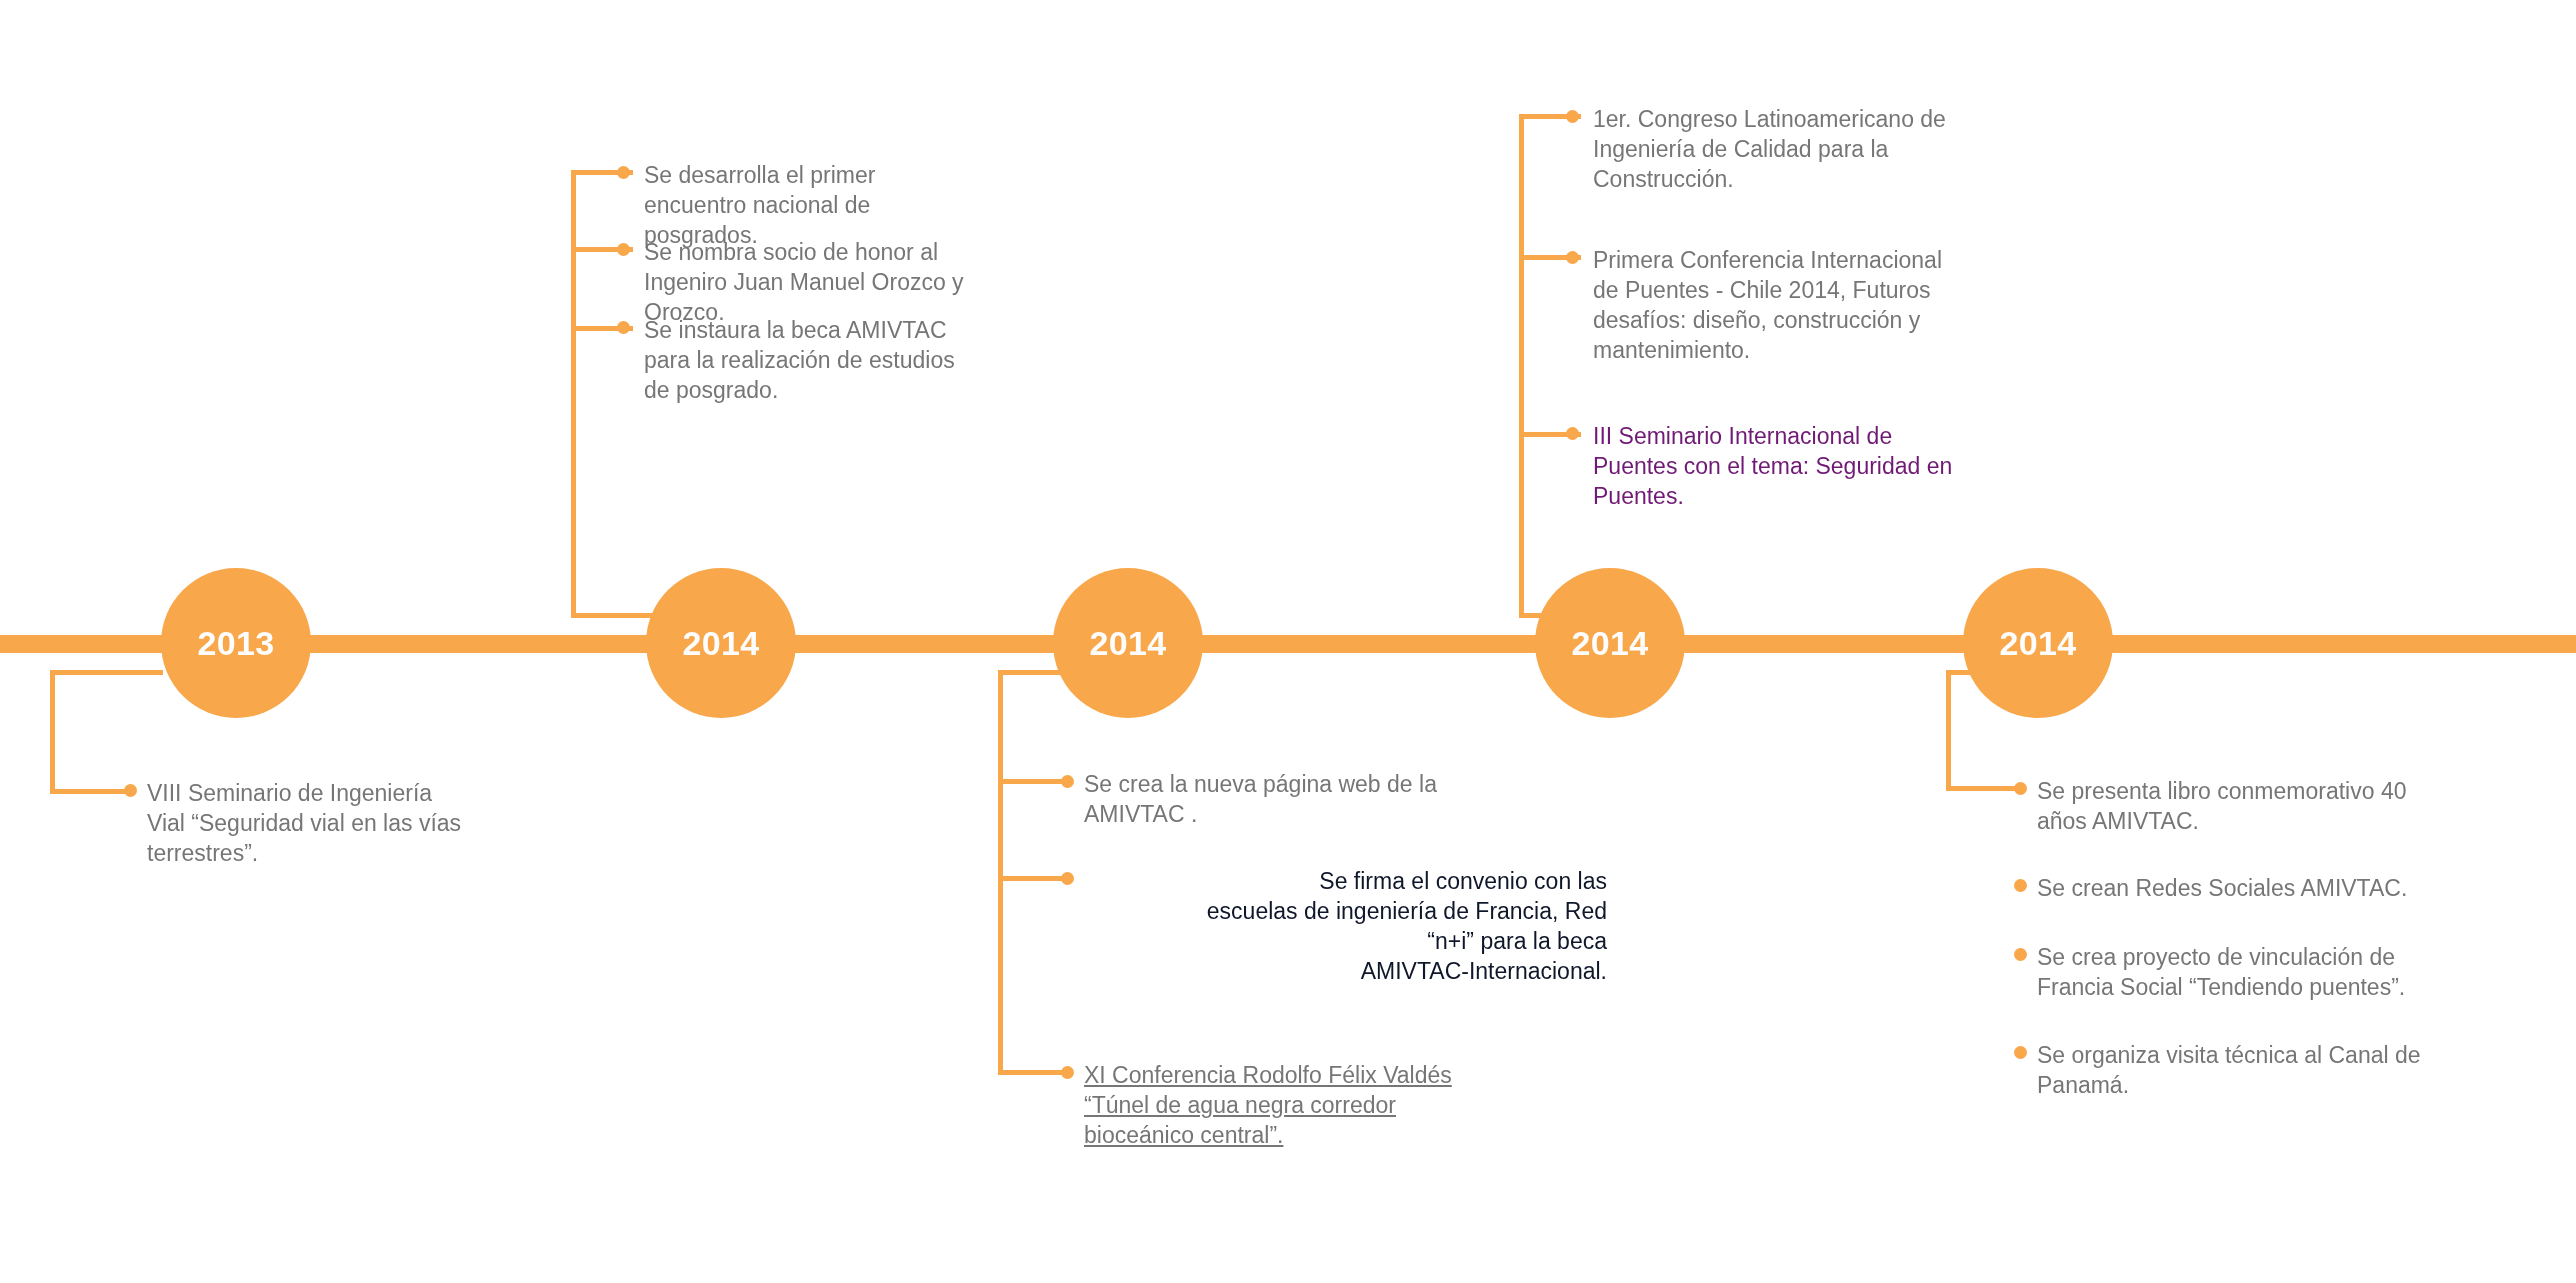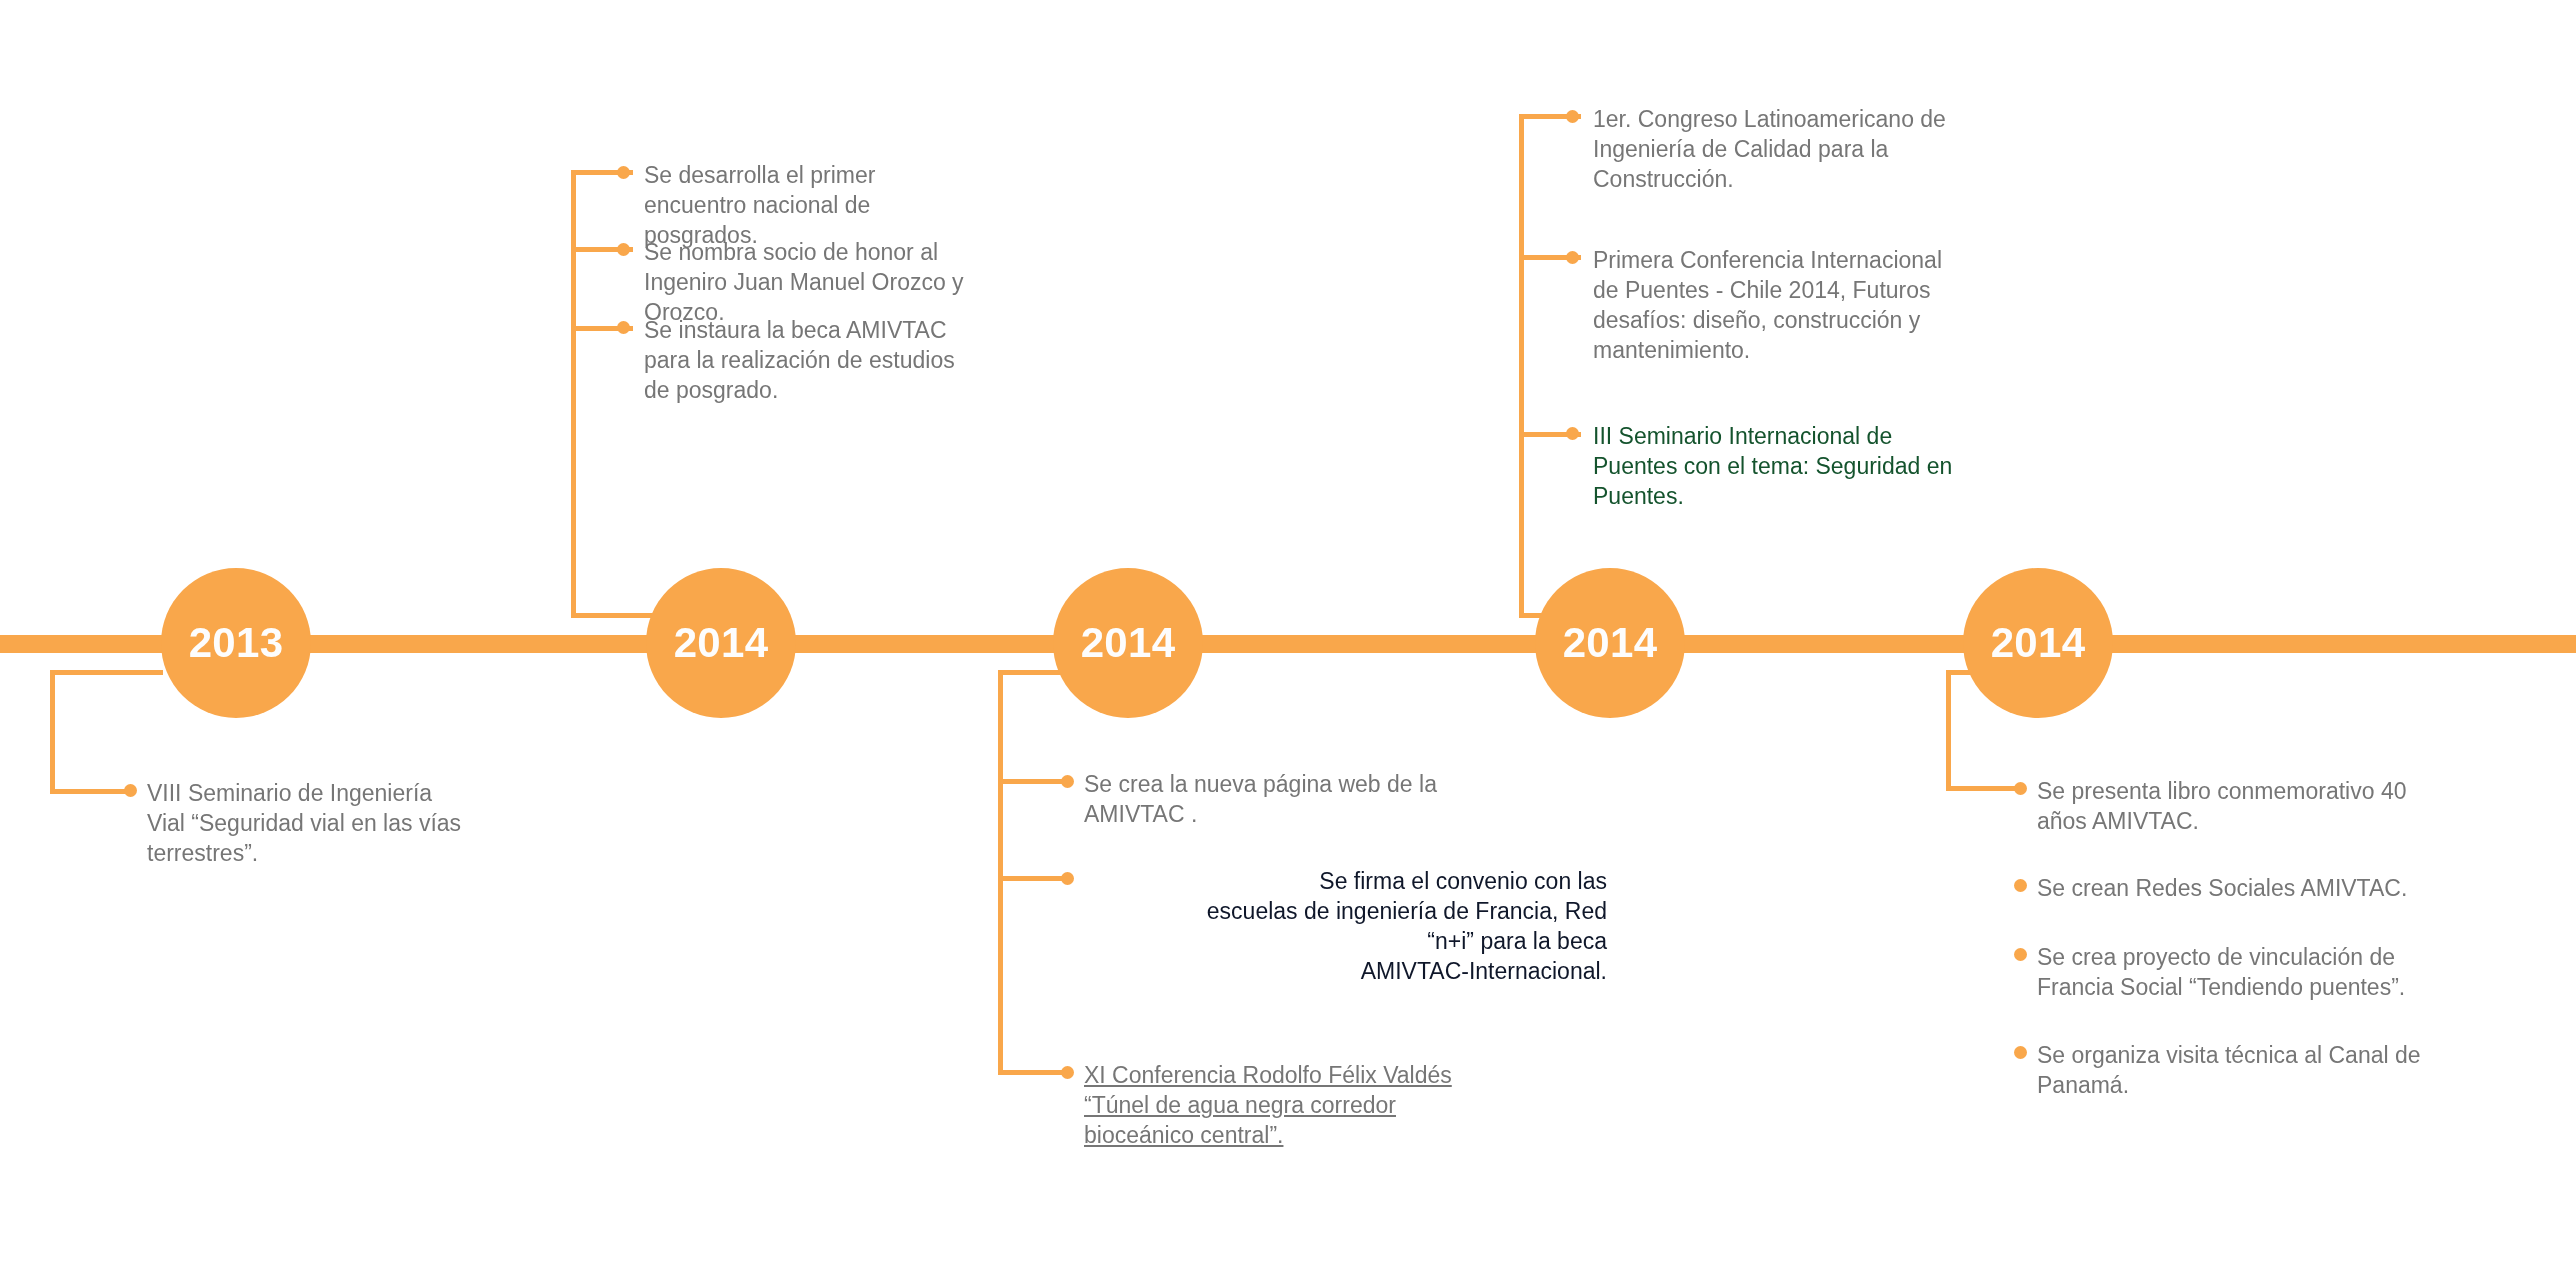--- a/index.html
+++ b/index.html
@@ -33,21 +33,21 @@
     height:150px;
     border-radius:50%;
     background:var(--accent,#f9a74b);
     display:flex;
     align-items:center;
     justify-content:center;
     z-index:3;
   }
   .year-node .year-label{
     color:#fdfdfd;
-    font-size:42px;
+    font-size:34px;
     font-weight:bold;
     letter-spacing:0.3px;
     line-height:1;
     font-family:"Liberation Sans", sans-serif;
   }
 
   
   .spine-v{
     position:absolute;
     width:4.6px;
@@ -181,21 +181,21 @@
   </div>
   <div class="bullet indent" style="left:1566px; top:246px; width:556px;">
     <span class="dot"></span>
     <span class="btext" style="color: rgb(118, 118, 118);">Primera Conferencia Internacional
 de Puentes - Chile 2014, Futuros
 desafíos: diseño, construcción y
 mantenimiento.</span>
   </div>
   <div class="bullet indent" style="left:1566px; top:422px; width:556px;">
     <span class="dot"></span>
-    <span class="btext" style="color: #14532d;">III Seminario Internacional de
+    <span class="btext" style="color: #701a75;">III Seminario Internacional de
 Puentes con el tema: Seguridad en
 Puentes.</span>
   </div>
 
   <div class="year-node" style="left:1535px; top:568px;">
     <span class="year-label" style="color: rgb(253, 253, 253);">2014</span>
   </div>
 
   <div class="spine-v" style="left:1946px; top:670px; height:121px;"></div>
   <div class="spine-h" style="left:1946px; top:670px; width:118px;"></div>

